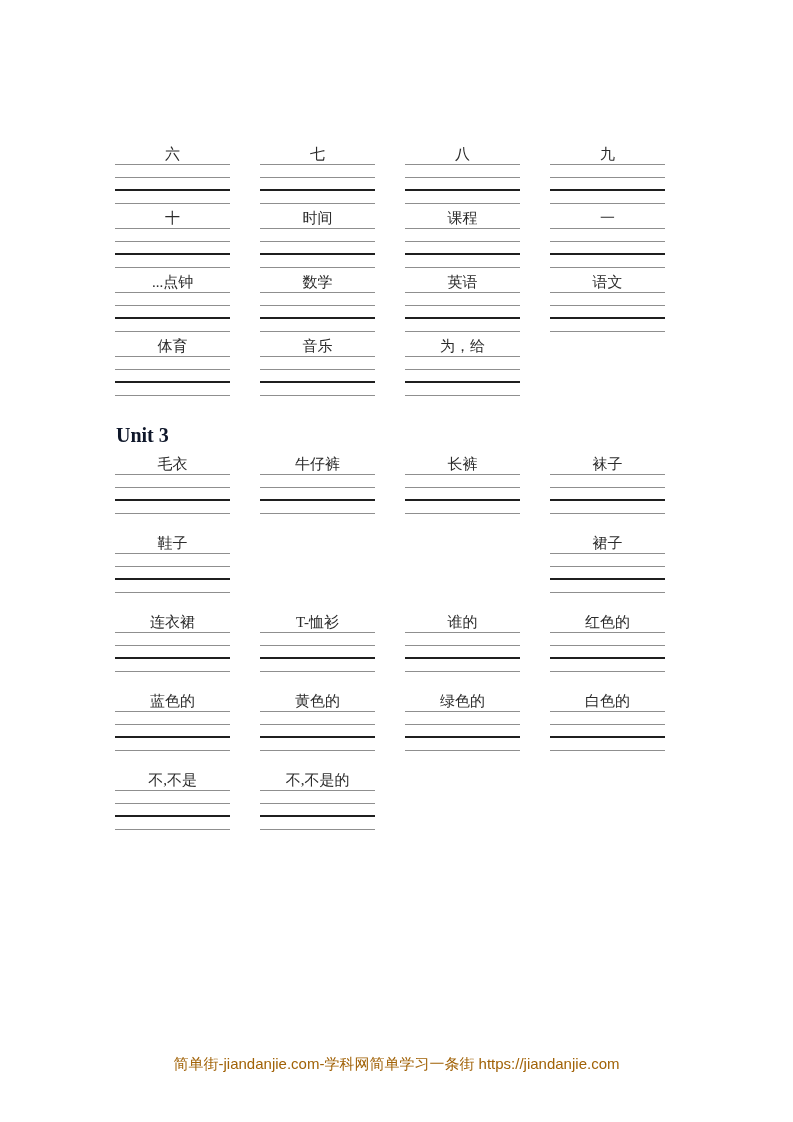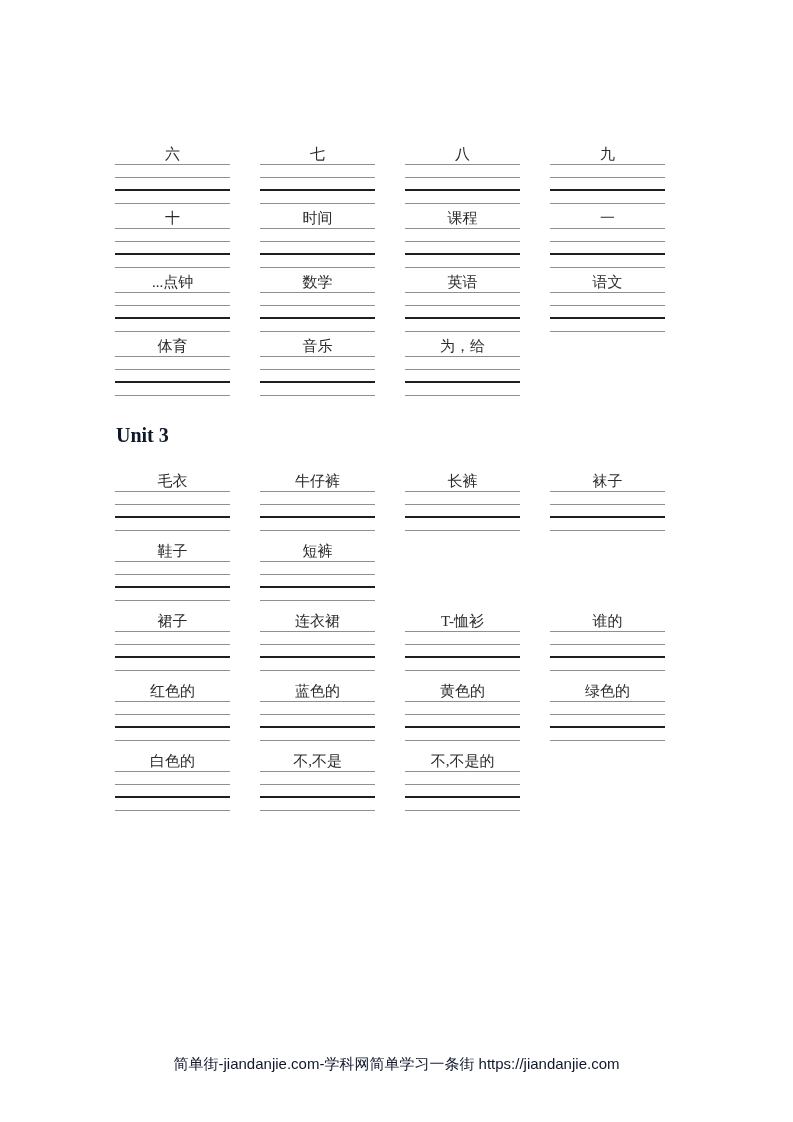--- a/index.html
+++ b/index.html
@@ -17,21 +17,21 @@
     --word-color: #2b2b2b;
   }
   .grid {
     position: absolute;
     left: 115px;
     display: grid;
     grid-template-columns: repeat(4, 115px);
     column-gap: 30px;
   }
   .grid-1 { top: 143px; row-gap: 3px; }
-  .grid-2 { top: 470px; row-gap: 9px; }
+  .grid-2 { top: 453px; row-gap: 18px; }
   .cell { width: 115px; height: 61px; }
   .word {
     height: 22px;
     line-height: 23px;
     text-align: center;
     font-size: 15px;
     color: var(--word-color);
     border-bottom: 1px solid var(--thin-line);
     white-space: nowrap;
   }
@@ -182,26 +182,20 @@
         <div class="wline"></div>
         <div class="wline thick"></div>
         <div class="wline"></div>
       </div>
       <div class="cell">
         <div class="word">鞋子</div>
         <div class="wline"></div>
         <div class="wline thick"></div>
         <div class="wline"></div>
       </div>
-      <div class="cell">
-        <div class="word">短裤</div>
-        <div class="wline"></div>
-        <div class="wline thick"></div>
-        <div class="wline"></div>
-      </div>
       <div class="cell empty"></div>
       <div class="cell empty"></div>
       <div class="cell">
         <div class="word">裙子</div>
         <div class="wline"></div>
         <div class="wline thick"></div>
         <div class="wline"></div>
       </div>
       <div class="cell">
         <div class="word">连衣裙</div>
@@ -259,16 +253,16 @@
       </div>
       <div class="cell">
         <div class="word">不,不是的</div>
         <div class="wline"></div>
         <div class="wline thick"></div>
         <div class="wline"></div>
       </div>
     </div>
 
   <div class="footer">
-    <span class="footer-text" style="color: #0f172a;">简单街-jiandanjie.com-学科网简单学习一条街 https://jiandanjie.com</span>
+    <span class="footer-text" style="color: #a16207;">简单街-jiandanjie.com-学科网简单学习一条街 https://jiandanjie.com</span>
   </div>
 
 </div>
 
 </body></html>

